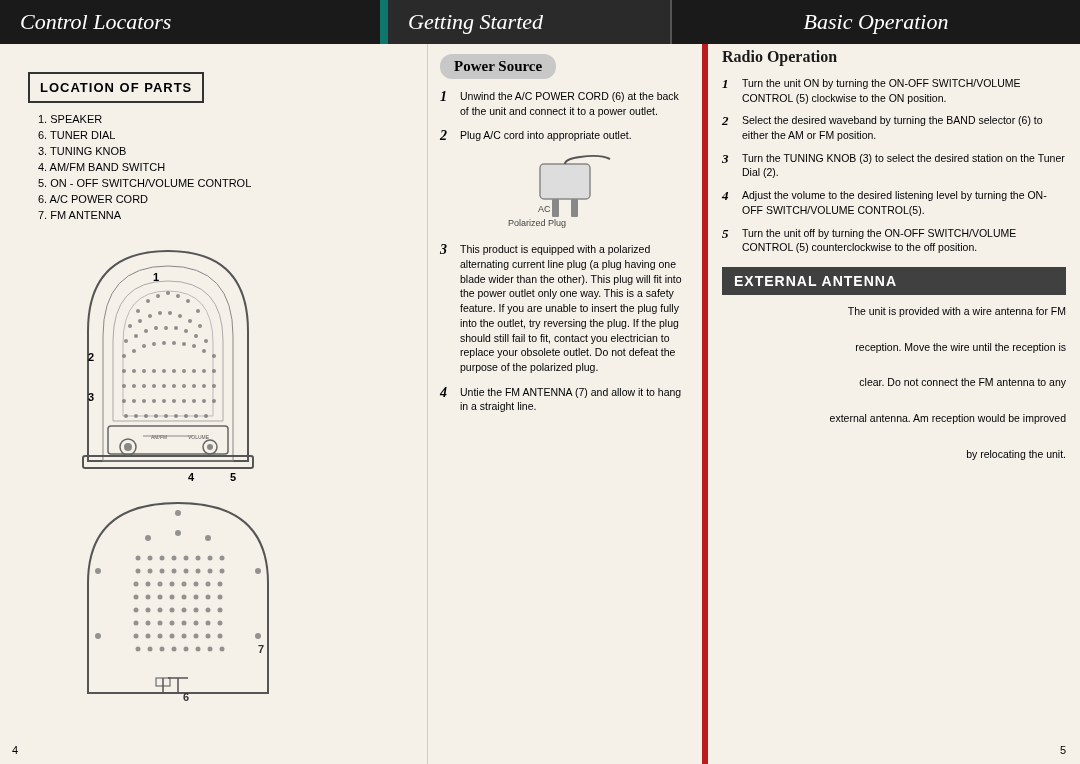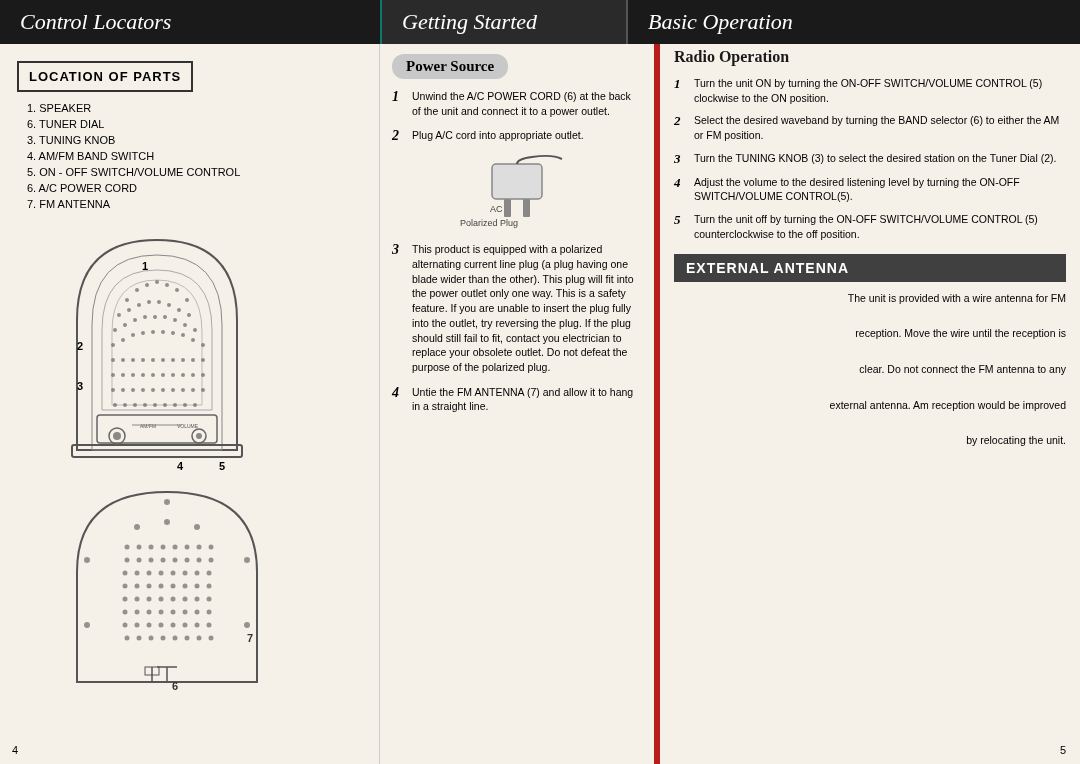--- a/index.html
+++ b/index.html
@@ -24,49 +24,50 @@
       display: flex;
       align-items: center;
       padding: 0 20px;
     }
     .header-section.control-locators {
       background: #1a1a1a;
       width: 380px;
     }
     .header-section.getting-started {
       background: #2a2a2a;
-      width: 248px;
-      border-left: 2px solid #0f766e;
+      width: 292px;
+      border-left: 8px solid #0f766e;
       border-right: 2px solid #555;
     }
     .header-section.basic-operation {
       background: #1a1a1a;
       flex: 1;
+      justify-content: center;
     }
     .header-title {
       font-size: 22px;
       color: white;
       font-style: italic;
       font-family: Georgia, serif;
     }
     .header-title.serif {
       font-family: Georgia, serif;
     }
 
     
     .main-content {
       display: flex;
       flex: 1;
       background: #f5f0e8;
     }
 
     
     .left-panel {
-      width: 380px;
-      padding: 17px;
+      width: 428px;
+      padding: 28px;
       border-right: 1px solid #ccc;
       position: relative;
     }
 
     .location-of-parts-box {
       border: 2px solid #333;
       padding: 6px 10px;
       margin-bottom: 10px;
       display: inline-block;
       font-weight: bold;

